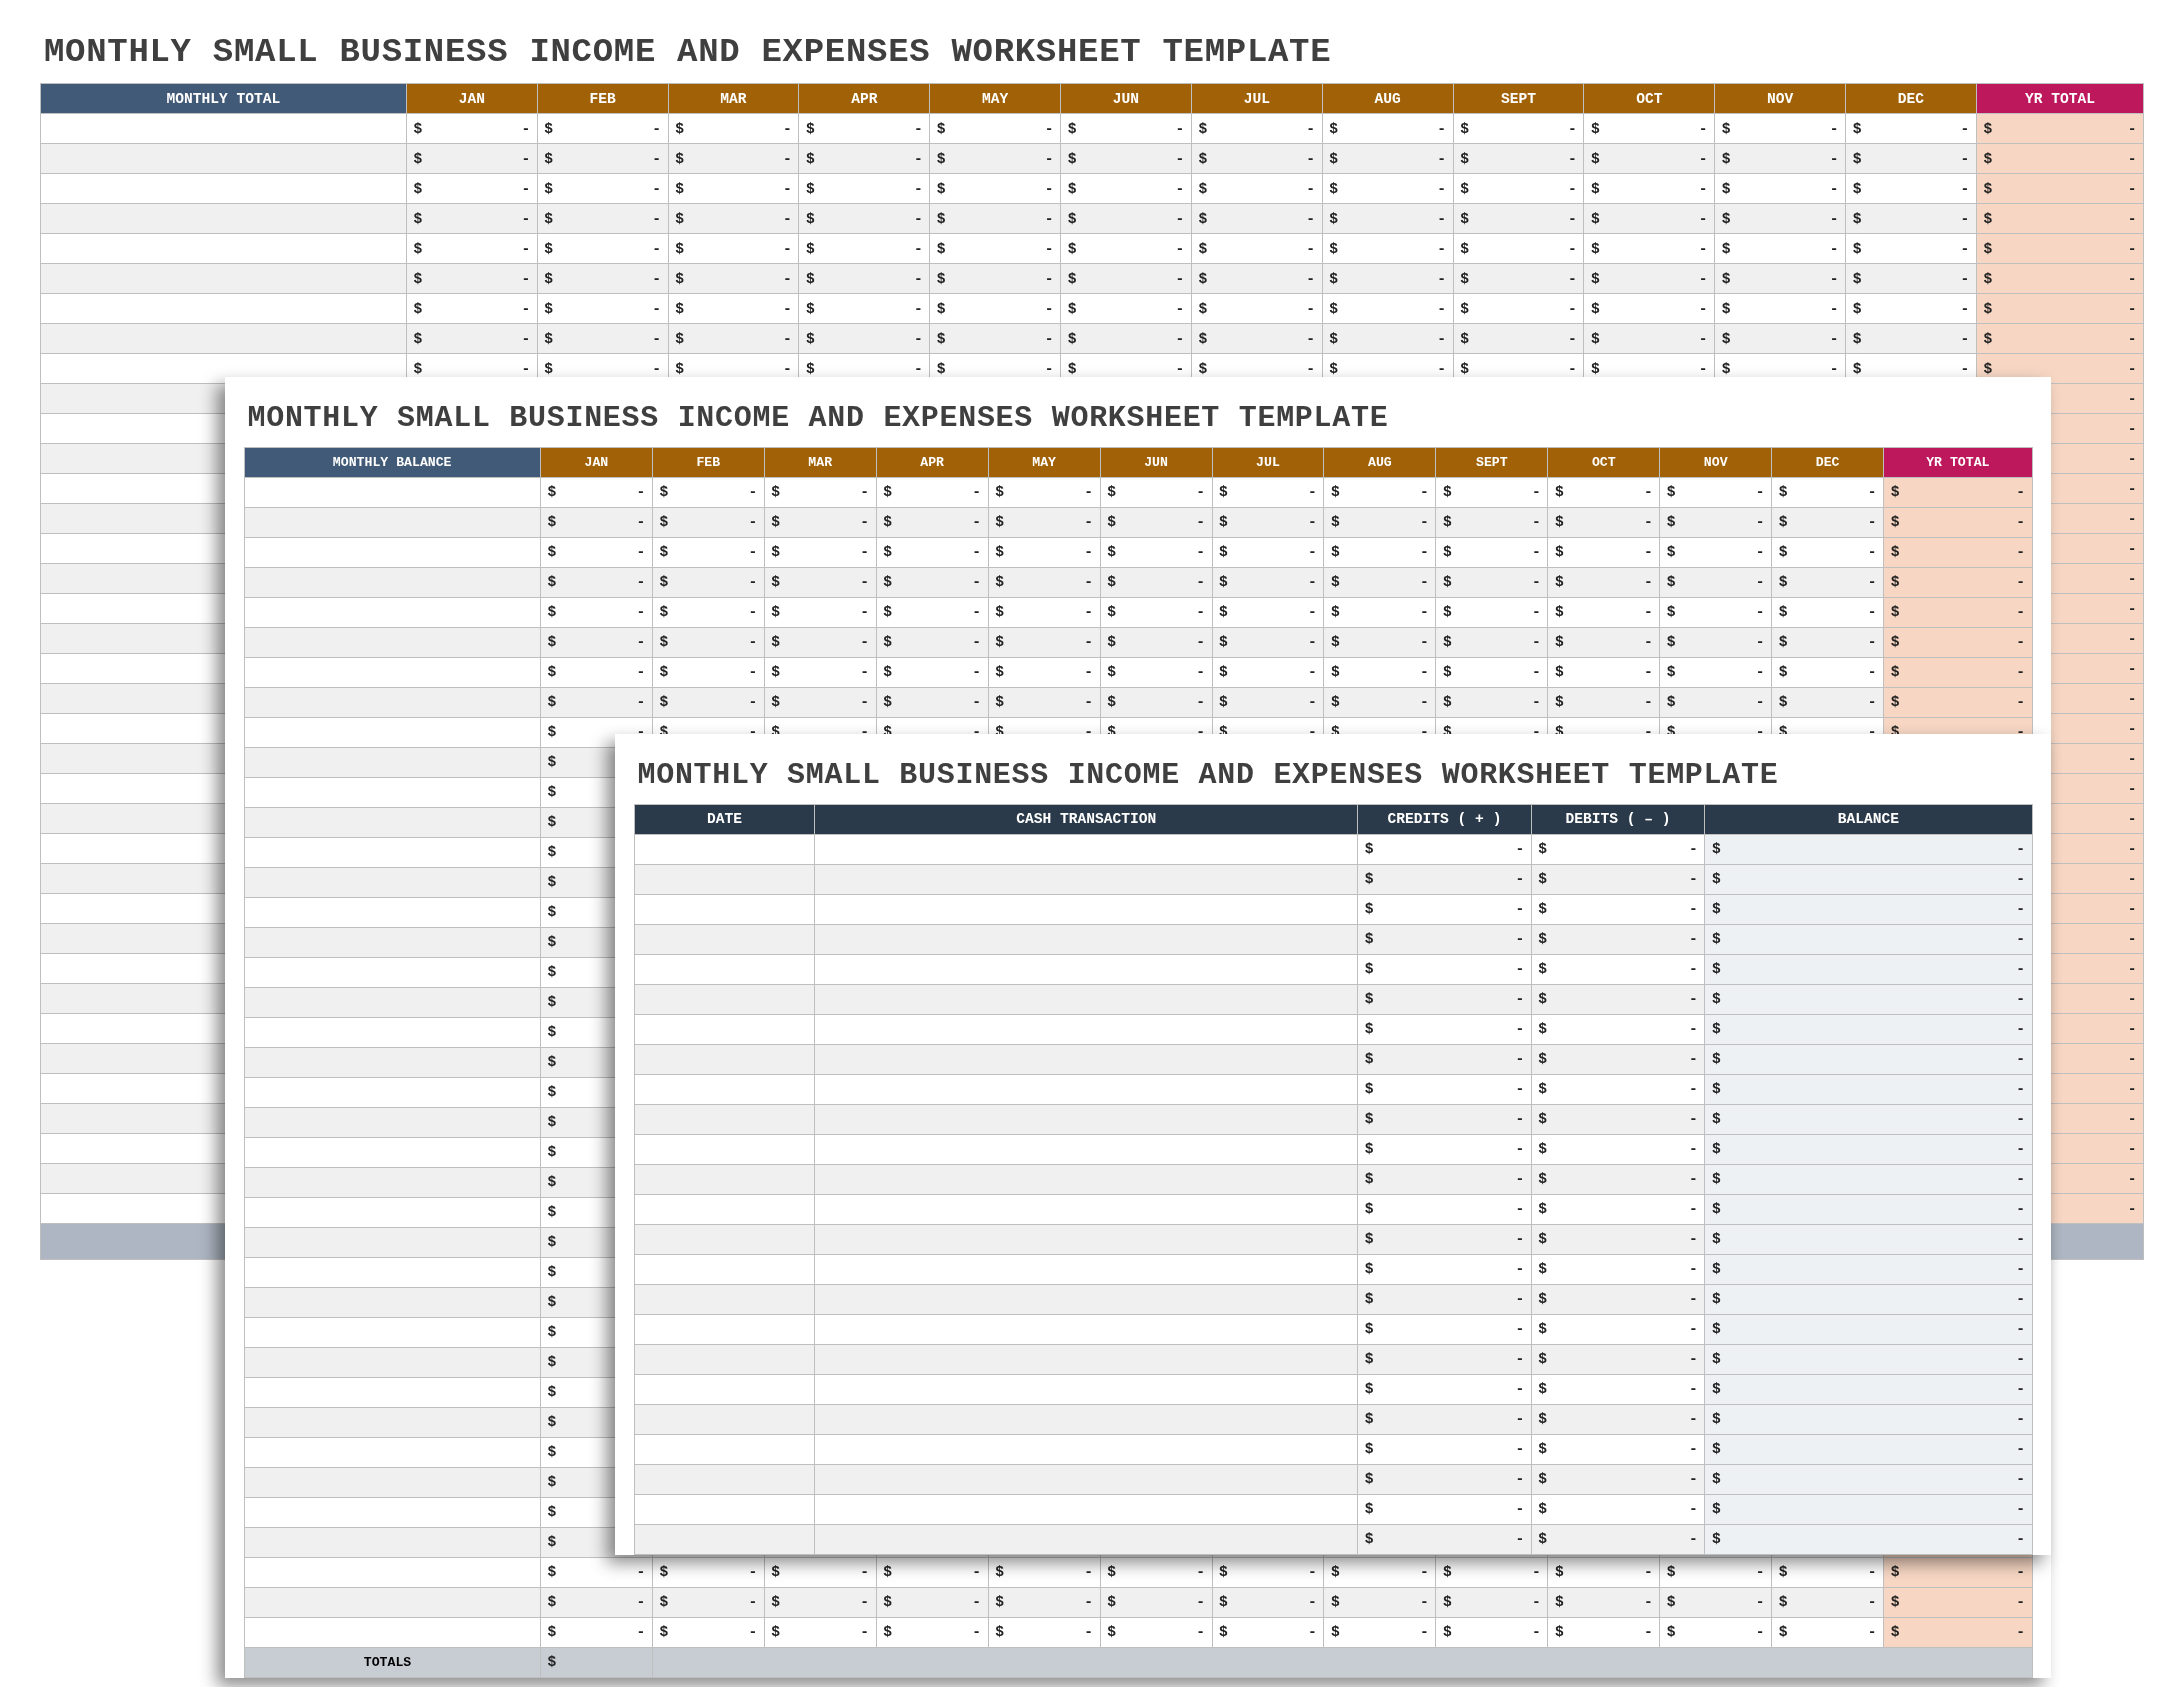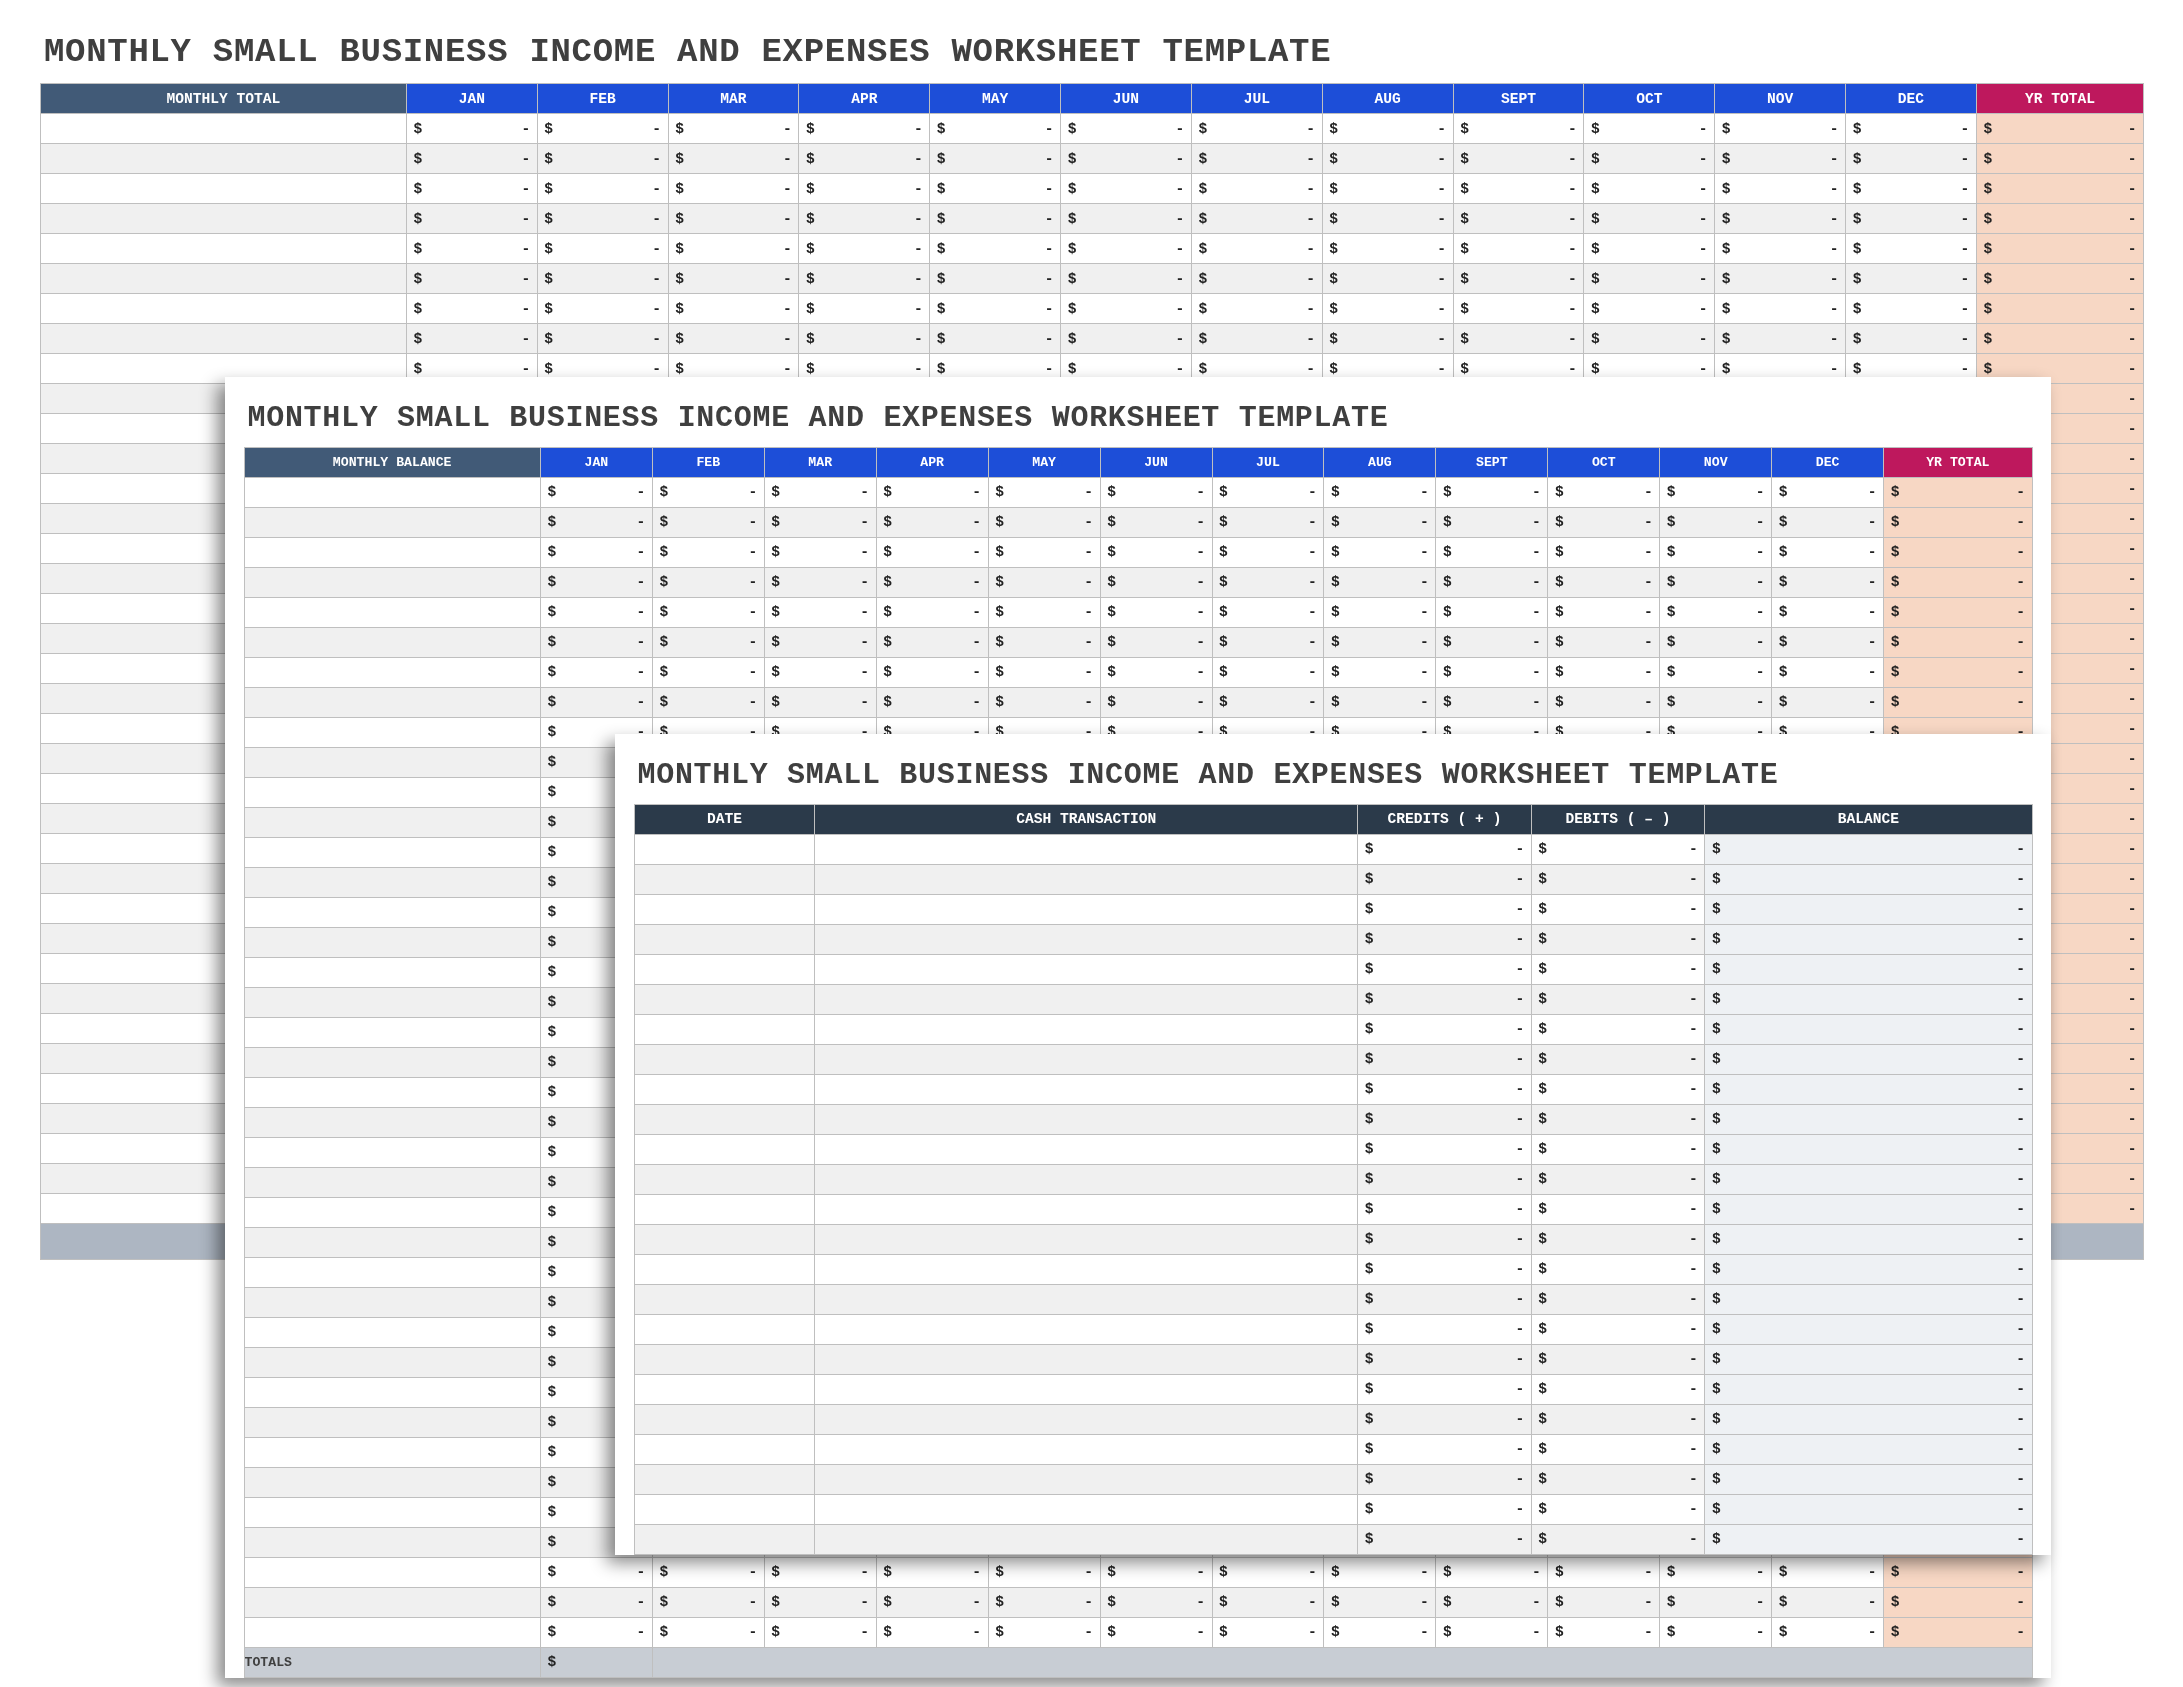--- a/index.html
+++ b/index.html
@@ -43,21 +43,21 @@
     white-space: nowrap;
   }
   th {
     color: #ffffff;
     font-weight: 700;
     text-align: center;
   }
 
   
   .hdr-dark   { background: #415a77; }
-  .hdr-mid    { background: #1d4ed8; }
+  .hdr-mid    { background: #a16207; }
   .hdr-orange { background: #be185d; }
   .hdr-navy   { background: #2b3a4a; }
 
   
   tbody tr:nth-child(even) td { background: #f0f0f0; }
   tbody tr:nth-child(odd)  td { background: #ffffff; }
 
   
   td.labelcell { background: #ffffff !important; }
   tbody tr:nth-child(even) td.labelcell { background: #f0f0f0 !important; }
@@ -6314,21 +6314,21 @@
             <td class="yrtotal bold">
               <div class="money">
                 <span class="sym">$</span>
                 <span class="dash">-</span>
               </div>
             </td>
           </tr>
         </tbody>
     <tbody>
       <tr class="totals-row">
-        <td style="text-align:left; padding-right:9.3px; color:#404040;">TOTALS</td>
+        <td style="text-align:center; padding-right:9.3px; color:#000000;">TOTALS</td>
         <td class="bold">
               <div class="money">
                 <span class="sym">$</span>
               </div>
             </td>
         <td colspan="12"></td>
       </tr>
     </tbody>
   </table>
 </div>

